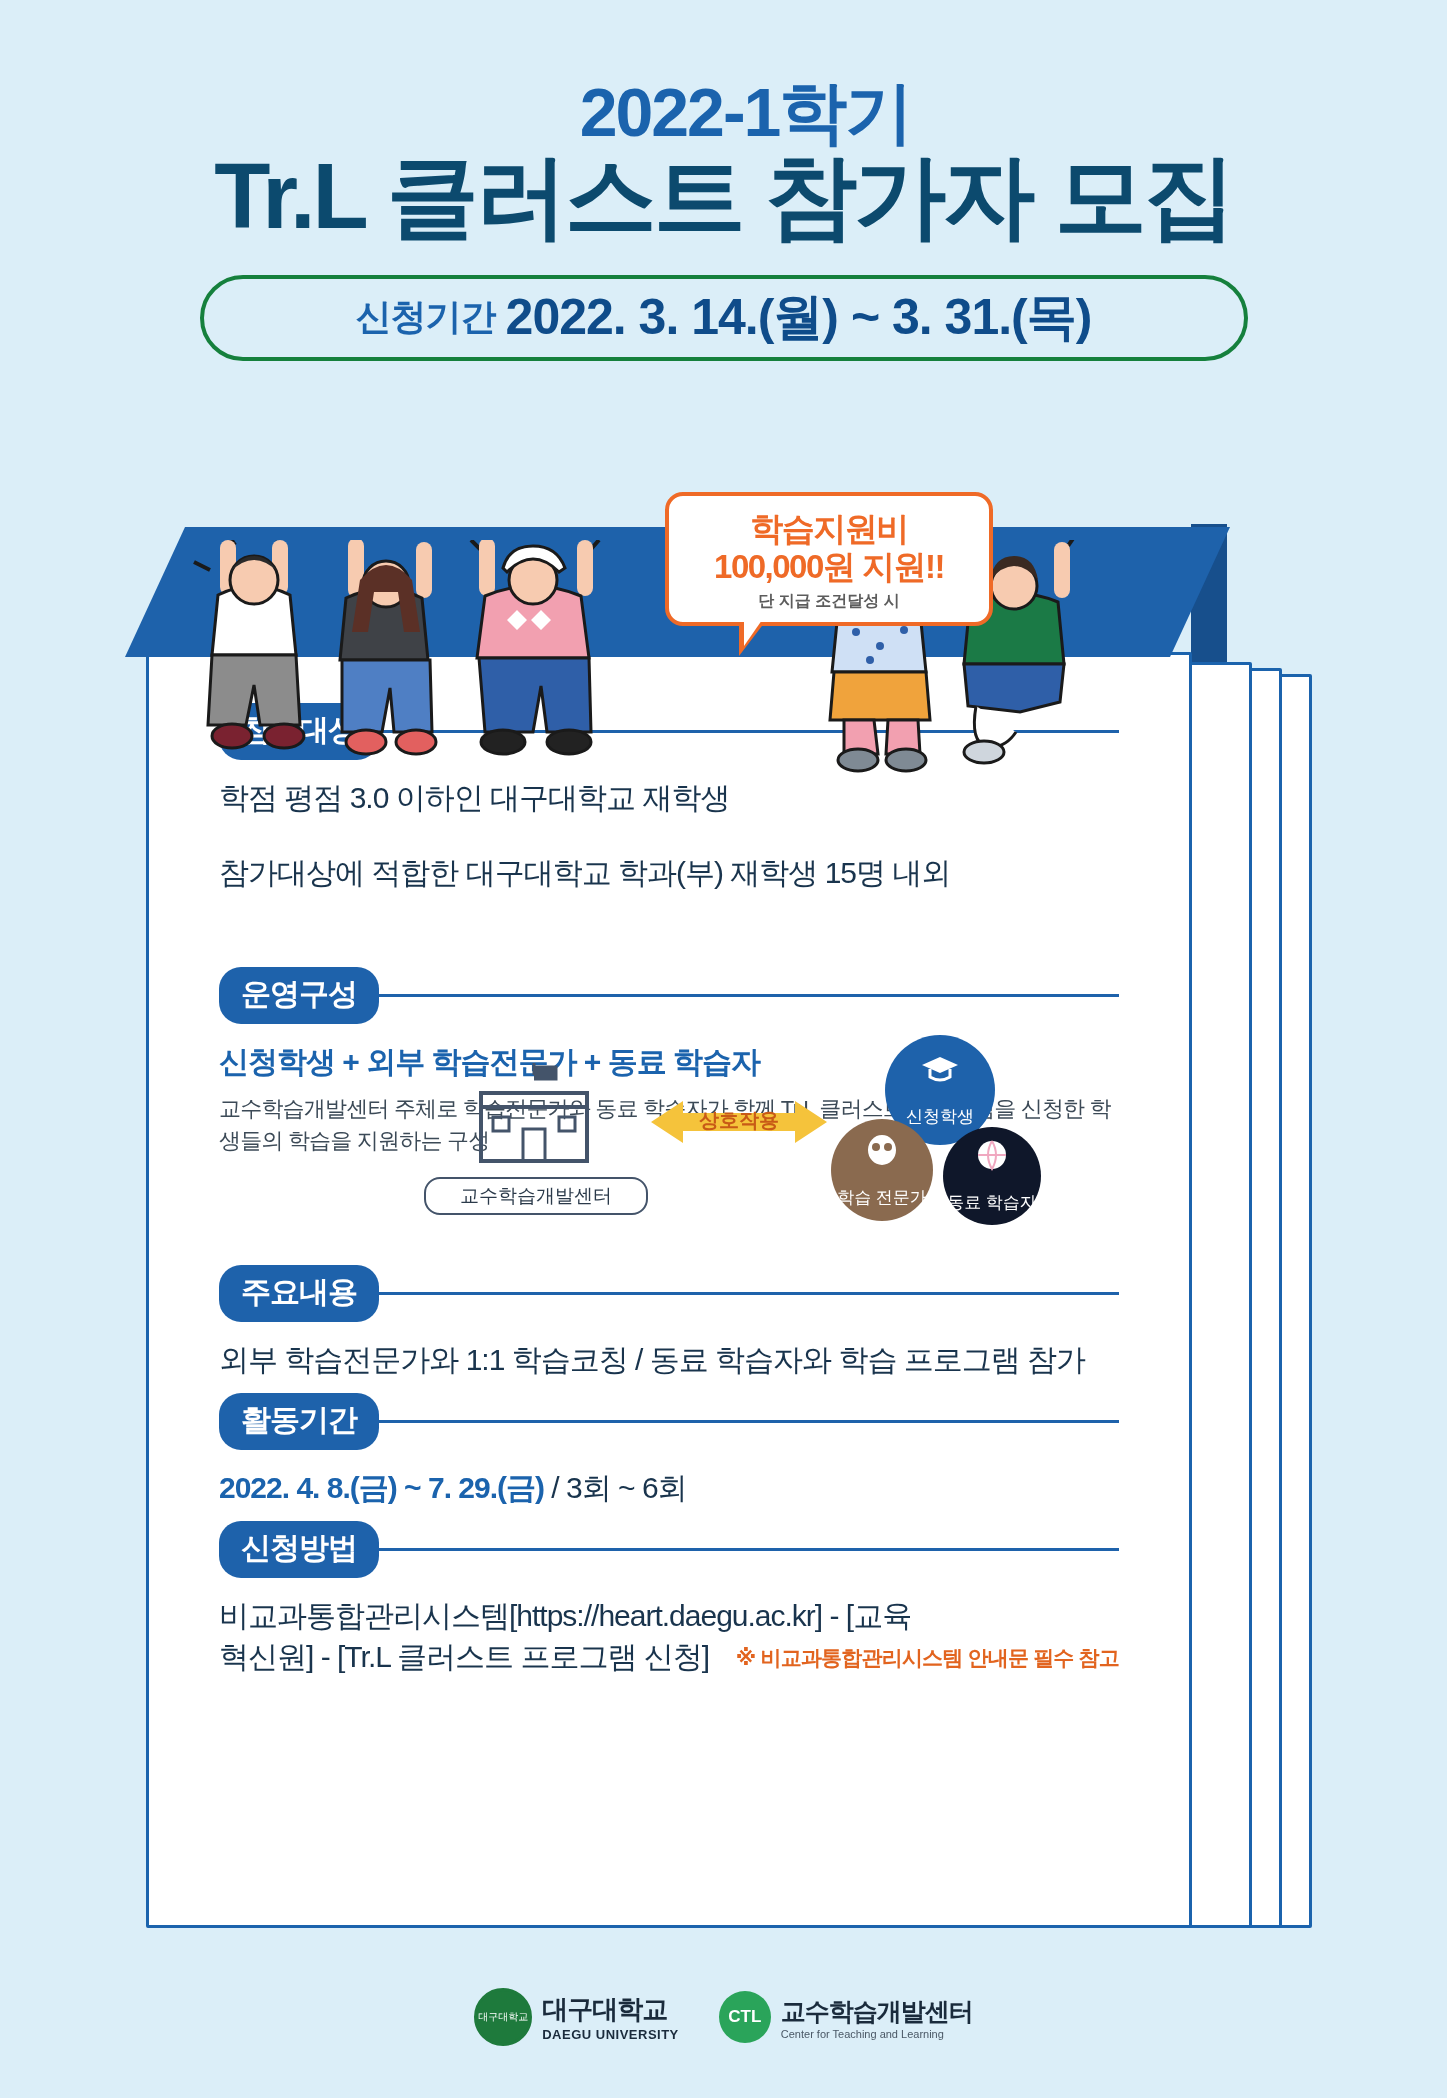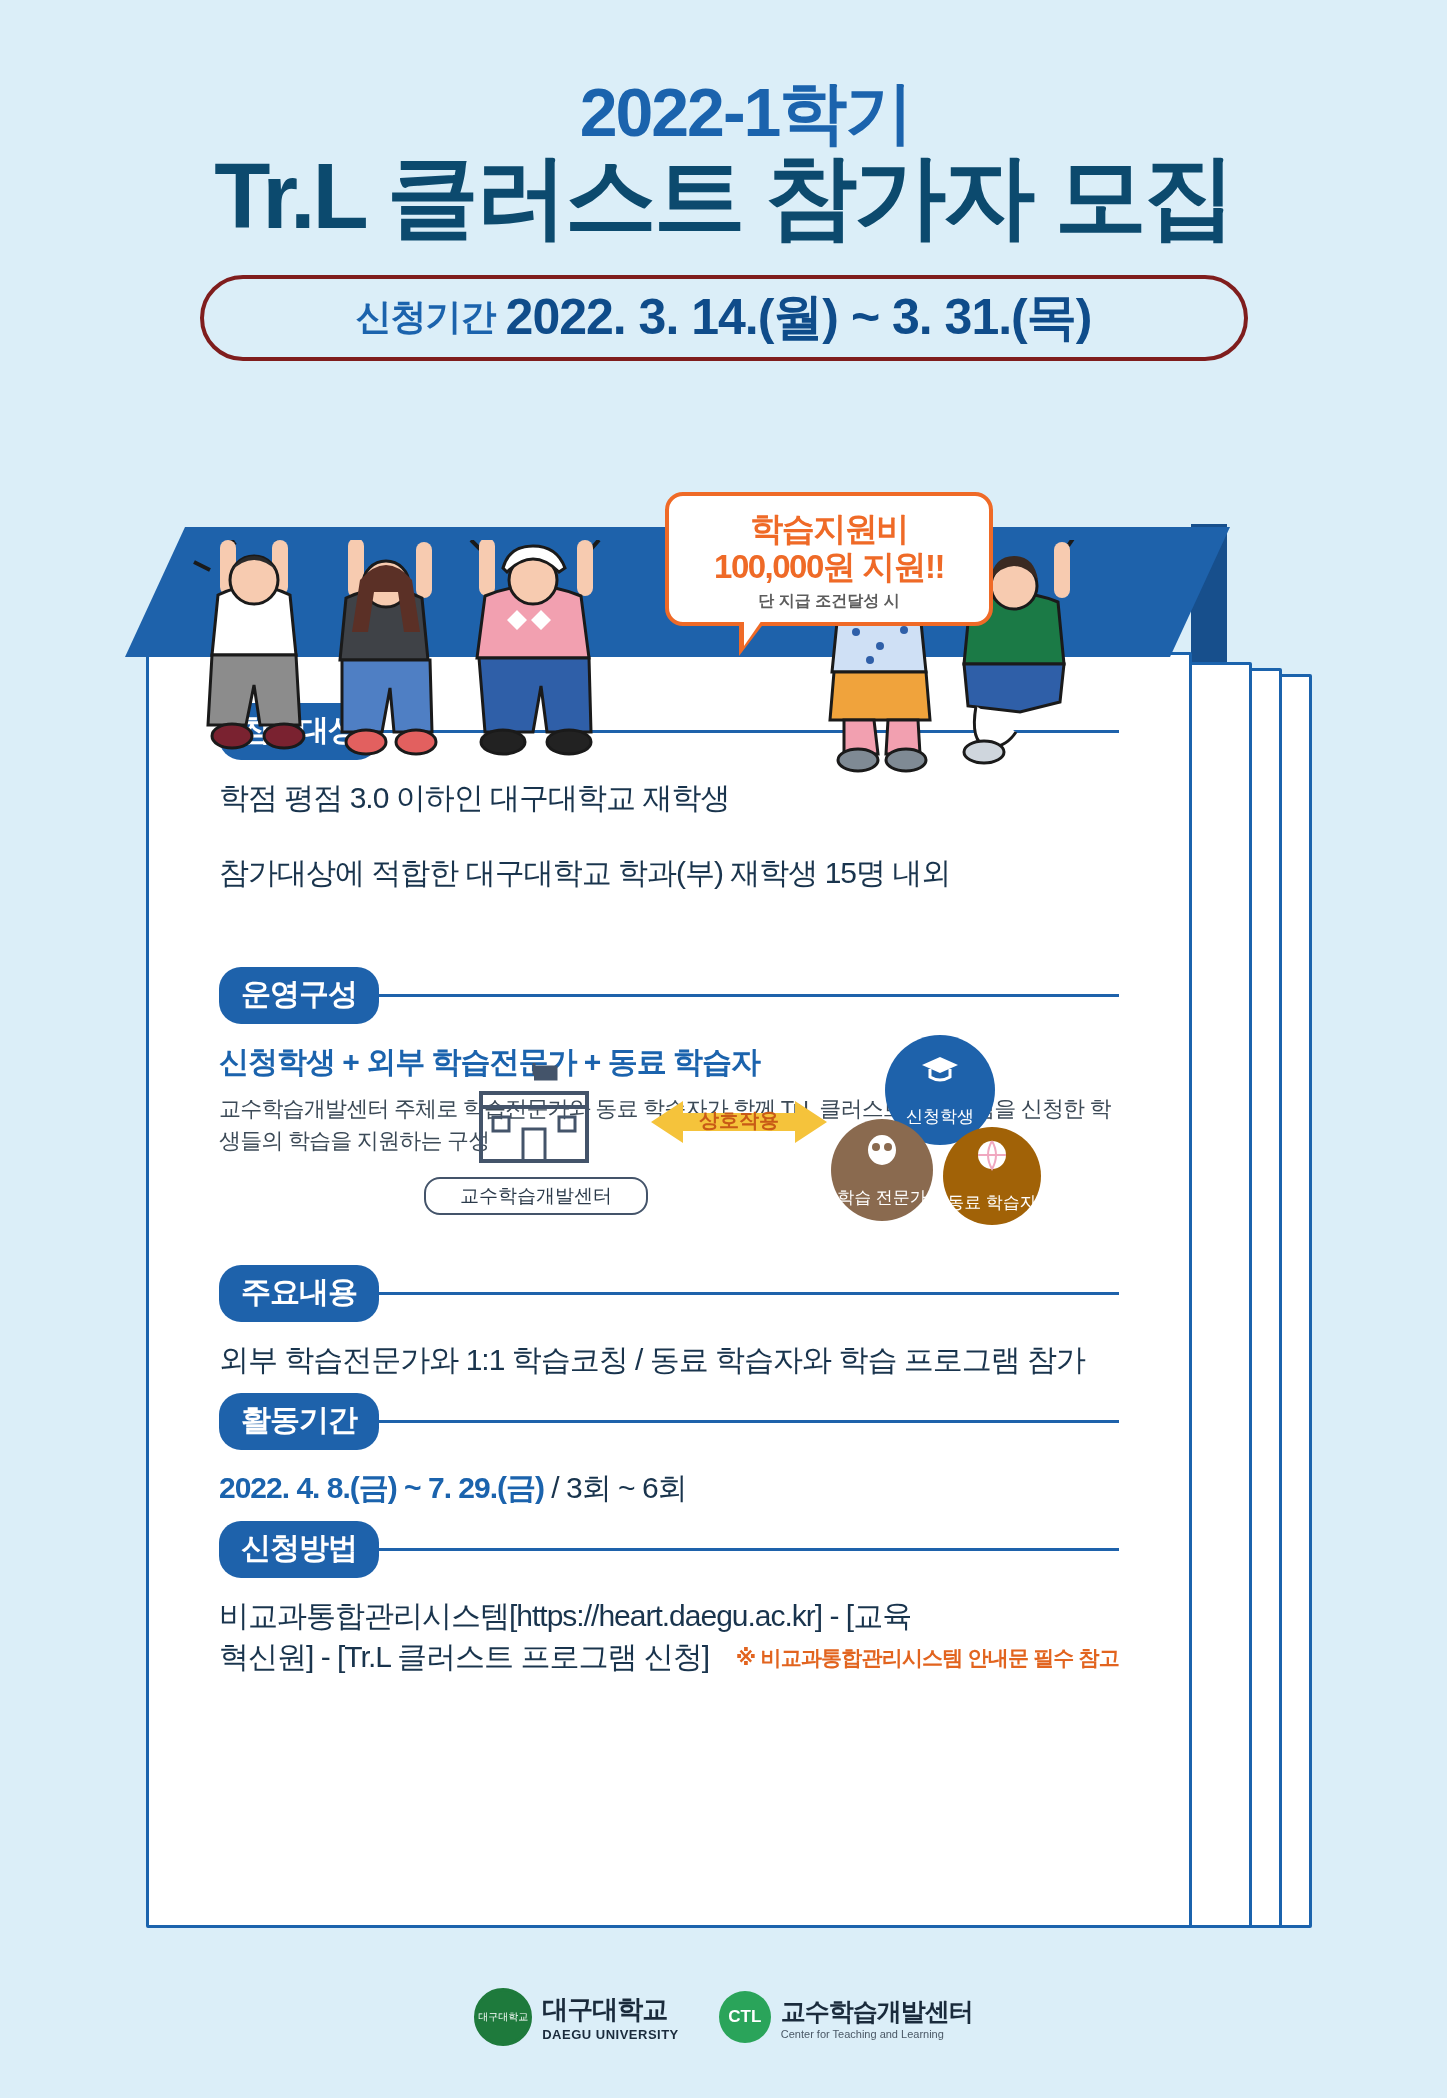--- a/index.html
+++ b/index.html
@@ -16,21 +16,21 @@
   .head{position:absolute;top:78px;left:0;width:100%;text-align:center;}
   .sem{
     font-size:68px;font-weight:700;color:#1b63ad;letter-spacing:-2px;line-height:1;padding-left:44px;
   }
   .title{
     margin-top:2px;
     font-size:92px;font-weight:700;color:#0c4a6e;letter-spacing:-3px;line-height:1.05;
   }
   .pill{
     margin:30px auto 0;width:1040px;height:78px;
-    border:4px solid #7f1d1d;border-radius:44px;background:#dbeef8;
+    border:4px solid #15803d;border-radius:44px;background:#dbeef8;
     display:flex;align-items:center;justify-content:center;gap:10px;
   }
   .pill .lbl{font-size:36px;color:#1b63ad;font-weight:600;letter-spacing:-1px;}
   .pill .val{font-size:50px;color:#0f4c8a;font-weight:800;letter-spacing:-1px;}
 
   
   .bubble{
     position:absolute;left:665px;top:492px;width:300px;
     background:#fff;border:4px solid #ef6a27;border-radius:18px;
     padding:14px 10px 10px;text-align:center;z-index:6;
@@ -86,21 +86,21 @@
     border:2px solid #44546a;border-radius:16px;font-size:19px;color:#2b3a4a;padding:4px 0;background:#fff;
   }
   .arrow{position:absolute;left:430px;top:60px;width:180px;height:54px;}
   .arrowlbl{
     position:absolute;left:430px;top:72px;width:180px;text-align:center;
     font-size:20px;color:#c85a16;font-weight:700;
   }
   .circ{position:absolute;border-radius:50%;display:flex;flex-direction:column;align-items:center;justify-content:center;color:#fff;}
   .c1{left:666px;top:0px;width:110px;height:110px;background:#1e62ab;}
   .c2{left:612px;top:84px;width:102px;height:102px;background:#8a6a4f;}
-  .c3{left:724px;top:92px;width:98px;height:98px;background:#a16207;}
+  .c3{left:724px;top:92px;width:98px;height:98px;background:#0f172a;}
   .circ .nm{font-size:17px;font-weight:400;margin-top:20px;}
 
   
   .footer{position:absolute;left:0;top:1988px;width:100%;display:flex;justify-content:center;align-items:center;gap:40px;}
   .logo{display:flex;align-items:center;gap:10px;}
   .seal{width:52px;height:52px;border-radius:50%;background:#1e7a3c;border:3px solid #1e7a3c;display:flex;align-items:center;justify-content:center;color:#fff;font-size:10px;text-align:center;line-height:1.05;}
   .ltxt .l1{font-size:26px;font-weight:800;color:#1a2b3c;letter-spacing:-1px;}
   .ltxt .l2{font-size:13px;font-weight:700;color:#1a2b3c;letter-spacing:0.5px;}
   .ctl{width:52px;height:52px;border-radius:50%;background:#2aa45a;color:#fff;display:flex;align-items:center;justify-content:center;font-size:17px;font-weight:800;}
   .ctltxt .l1{font-size:25px;font-weight:800;color:#1a2b3c;letter-spacing:-1px;}

